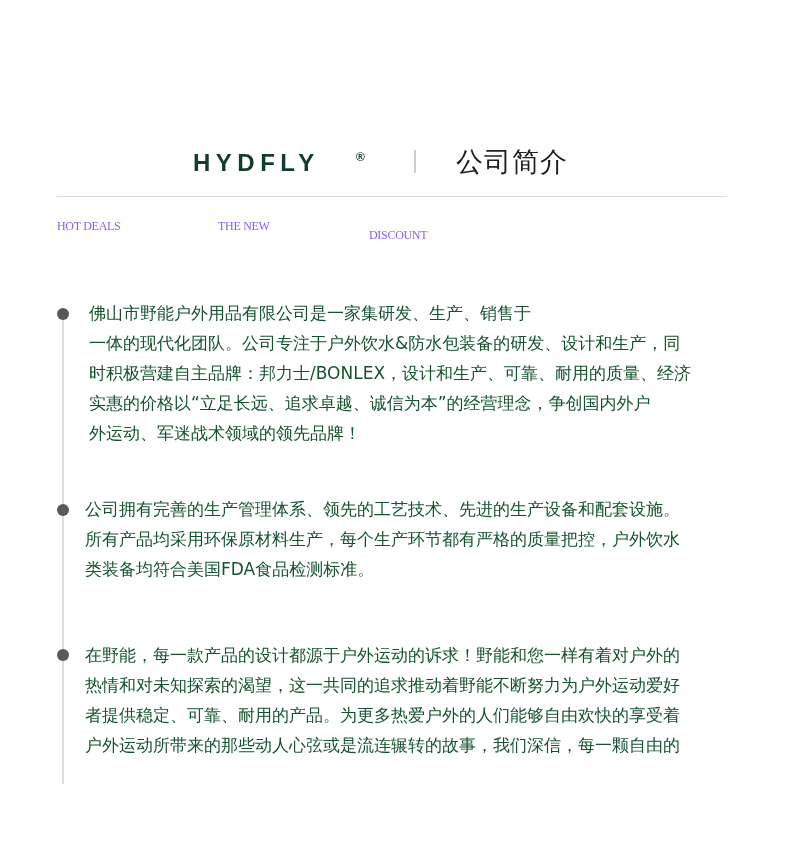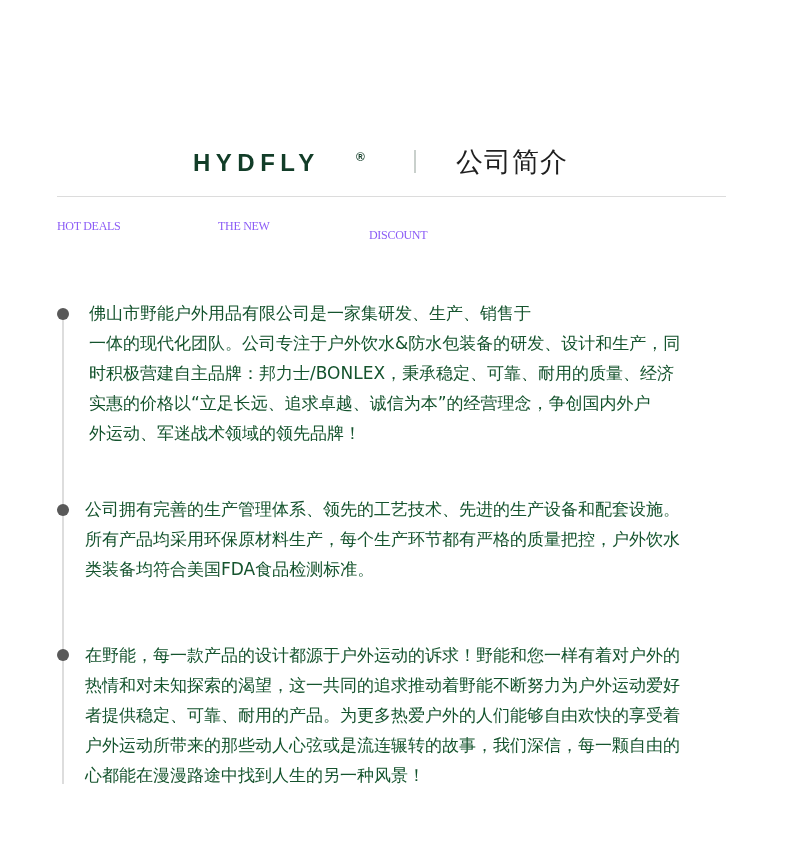--- a/index.html
+++ b/index.html
@@ -39,32 +39,31 @@
   <span class="tab" style="left:161px;">THE NEW</span>
   <span class="tab" style="left:312px;margin-top:9px;">DISCOUNT</span>
 </div>
 
 <div class="timeline-line"></div>
 
 <div class="bullet" style="top:308px;"></div>
 <div class="para" style="top:298px; left:89px;">
   <span class="line">佛山市野能户外用品有限公司是一家集研发、生产、销售于</span>
   <span class="line">一体的现代化团队。公司专注于户外饮水&amp;防水包装备的研发、设计和生产，同</span>
-  <span class="line">时积极营建自主品牌：邦力士/BONLEX，秉承稳定、可靠、耐用的质量、经济</span>
+  <span class="line">时积极营建自主品牌：邦力士/BONLEX，设计和生产、可靠、耐用的质量、经济</span>
   <span class="line">实惠的价格以“立足长远、追求卓越、诚信为本”的经营理念，争创国内外户</span>
   <span class="line">外运动、军迷战术领域的领先品牌！</span>
 </div>
 
 <div class="bullet" style="top:504px;"></div>
 <div class="para" style="top:494px;">
   <span class="line">公司拥有完善的生产管理体系、领先的工艺技术、先进的生产设备和配套设施。</span>
   <span class="line">所有产品均采用环保原材料生产，每个生产环节都有严格的质量把控，户外饮水</span>
   <span class="line">类装备均符合美国FDA食品检测标准。</span>
 </div>
 
 <div class="bullet" style="top:649px;"></div>
 <div class="para" style="top:640px;">
   <span class="line">在野能，每一款产品的设计都源于户外运动的诉求！野能和您一样有着对户外的</span>
   <span class="line">热情和对未知探索的渴望，这一共同的追求推动着野能不断努力为户外运动爱好</span>
   <span class="line">者提供稳定、可靠、耐用的产品。为更多热爱户外的人们能够自由欢快的享受着</span>
   <span class="line">户外运动所带来的那些动人心弦或是流连辗转的故事，我们深信，每一颗自由的</span>
-  <span class="line">心都能在漫漫路途中找到人生的另一种风景！</span>
 </div>
 
 </body></html>

